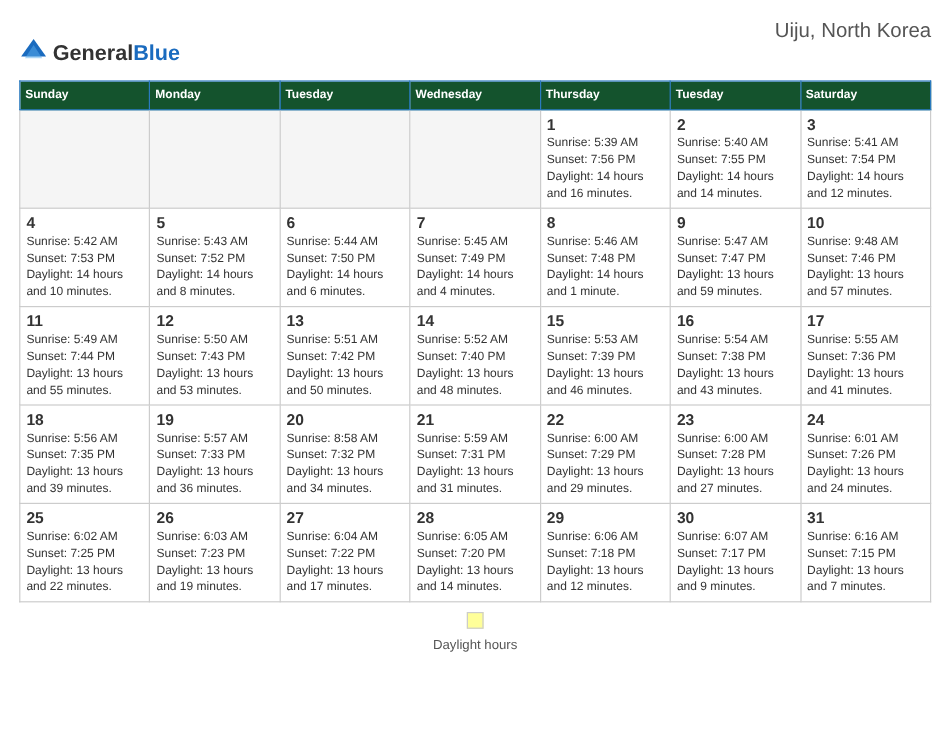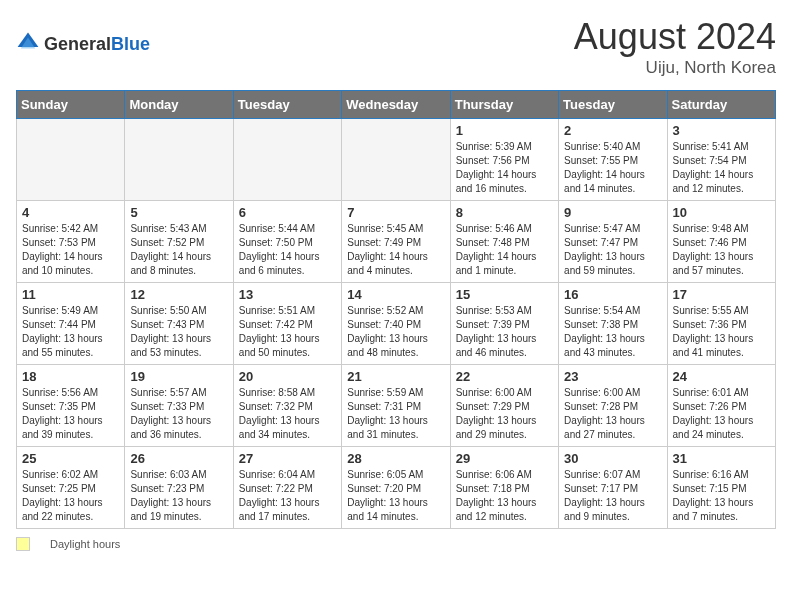--- a/index.html
+++ b/index.html
@@ -37,23 +37,23 @@
     .location {
       font-size: 17px;
       color: #555;
     }
     table {
       width: 100%;
       border-collapse: collapse;
       table-layout: fixed;
     }
     th {
-      background-color: #737373;
+      background-color: #14532d;
       color: #fff;
-      font-size: 13px;
+      font-size: 10px;
       font-weight: bold;
       padding: 6px 4px;
       text-align: left;
       border: 1px solid #2a7abf;
     }
     td {
       vertical-align: top;
       border: 1px solid #ccc;
       padding: 4px 5px;
       font-size: 10.5px;
@@ -72,23 +72,24 @@
     }
     .day-info {
       font-size: 10px;
       line-height: 1.4;
       color: #333;
     }
     .footer {
       margin-top: 8px;
       display: flex;
       align-items: center;
-      gap: 20px;
+      gap: 8px;
       font-size: 11px;
       color: #555;
+      flex-direction: column;
     }
     .daylight-box {
       width: 14px;
       height: 14px;
       background: #ffff99;
       border: 1px solid #ccc;
       display: inline-block;
     }
   </style>
 </head>
@@ -98,21 +99,20 @@
   <div class="logo">
     <svg class="logo-icon" viewBox="0 0 30 30" xmlns="http://www.w3.org/2000/svg">
       <polygon points="15,2 28,20 2,20" fill="#1a6bbf"></polygon>
       <polygon points="15,8 24,22 6,22" fill="#5aaeee" opacity="0.5"></polygon>
     </svg>
     <span>
       <span style="font-size:18px;font-weight:bold;color:#333;">General</span><span style="font-size:18px;font-weight:bold;color:#1a6bbf;">Blue</span>
     </span>
   </div>
   <div class="title-section">
-    <div class="month-year">August 2024</div>
     <div class="location">Uiju, North Korea</div>
   </div>
 </div>
 
 <table>
   <thead>
     <tr>
     <th>Sunday</th>
         <th>Monday</th>
         <th>Tuesday</th>

